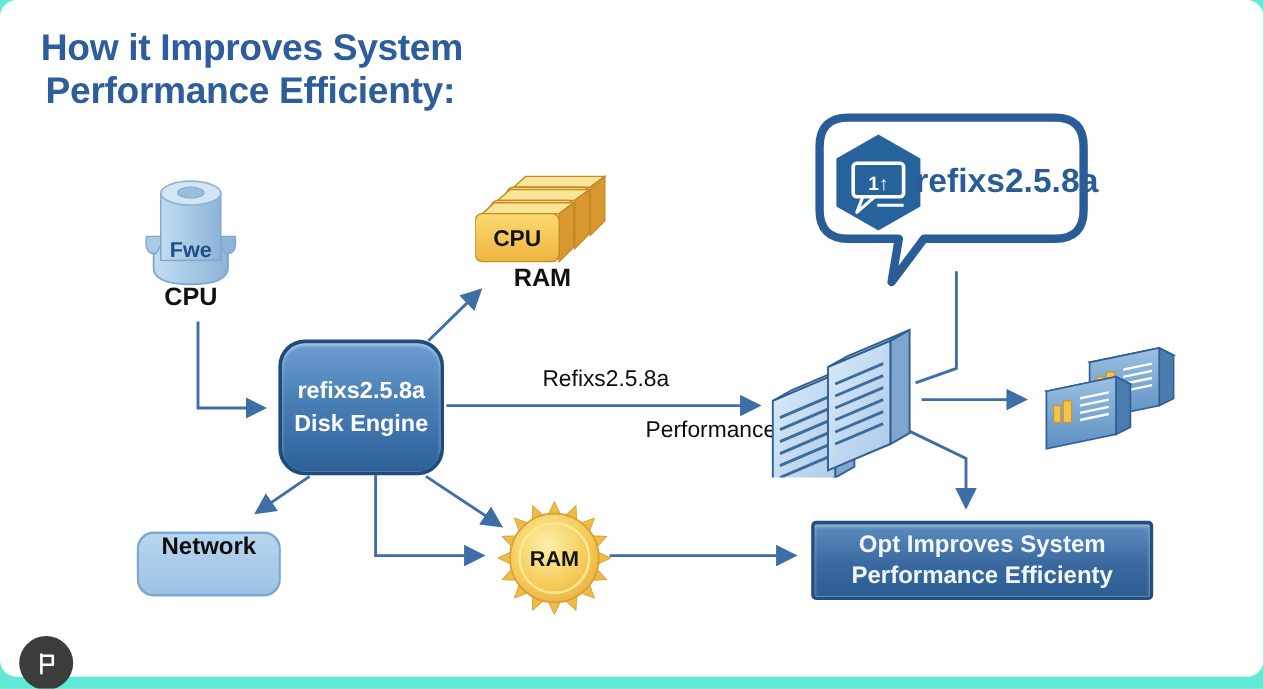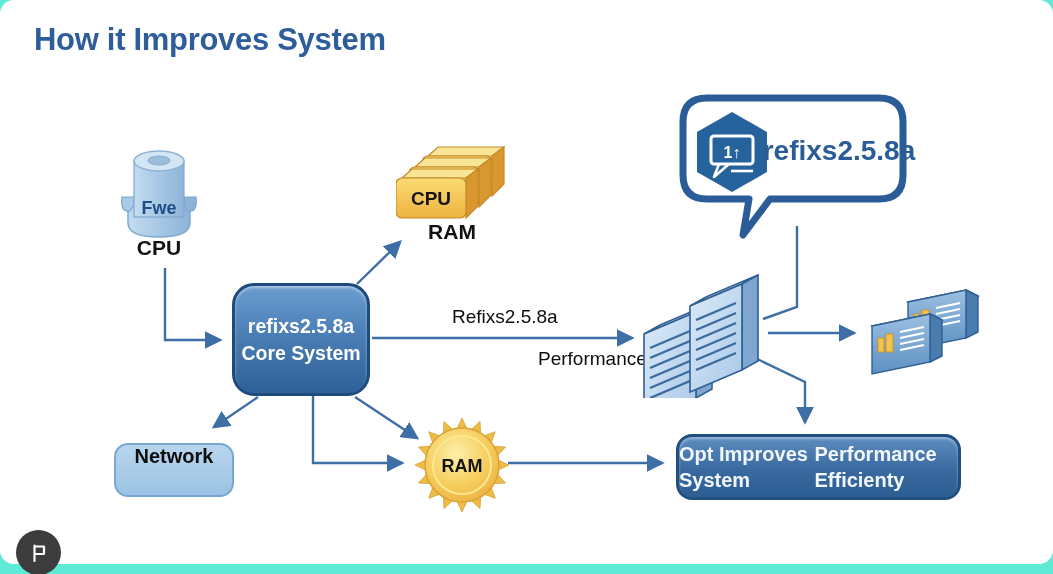--- a/index.html
+++ b/index.html
@@ -12,24 +12,24 @@
   .title{left:34px;top:22px;width:440px;color:#2d5e9b;font-weight:bold;
          font-size:31px;line-height:1.16;letter-spacing:-0.3px;}
   .title .t2{padding-left:4px;}
   .node-label{font-weight:bold;color:#111111;font-size:21px;text-align:center;}
   .edge-label{font-size:19px;color:#0d0d0d;white-space:nowrap;}
   .core-box{left:232px;top:283px;width:138px;height:113px;border-radius:22px;
             background:linear-gradient(180deg,#6b9ccf 0%,#4a7fb6 45%,#2e6098 100%);
             border:3px solid #1d4b7c;color:#ffffff;font-weight:bold;font-size:19.5px;
             display:flex;flex-direction:column;align-items:center;justify-content:center;
             line-height:1.35;box-shadow:inset 0 2px 3px rgba(255,255,255,.45);}
-  .opt-box{left:676px;top:434px;width:285px;height:66px;border-radius:16px;
+  .opt-box{left:676px;top:434px;width:285px;height:66px;border-radius:4px;
            background:linear-gradient(180deg,#5d8cbe 0%,#39699f 55%,#2c5e93 100%);
            border:3px solid #214f80;color:#f2f7fc;font-weight:bold;font-size:20px;
-           display:flex;flex-direction:row;align-items:center;justify-content:center;
+           display:flex;flex-direction:column;align-items:center;justify-content:center;
            line-height:1.3;box-shadow:inset 0 2px 3px rgba(255,255,255,.4);}
   .network-box{left:114px;top:443px;width:120px;height:54px;border-radius:14px;
            background:linear-gradient(180deg,#b8d5ee 0%,#9cc3e4 100%);
            border:2px solid #79a8d2;color:#0d0d0d;font-weight:bold;font-size:20px;
            display:flex;justify-content:center;}
   .bubble-wrap{left:673px;top:92px;width:250px;height:150px;}
   .flag-btn{left:16px;top:530px;width:45px;height:45px;border-radius:50%;
             background:#3c3c3c;display:flex;align-items:center;justify-content:center;
             cursor:pointer;}
 </style>
@@ -54,20 +54,21 @@
       <path d="M753,357 L805,382 V422" marker-end="url(#ah)"></path>
       <path d="M258,397 L214,427" marker-end="url(#ah)"></path>
       <path d="M313,396 V463 H402" marker-end="url(#ah)"></path>
       <path d="M355,397 L417,438" marker-end="url(#ah)"></path>
       <path d="M508,463 H662" marker-end="url(#ah)"></path>
     </g>
   </svg>
 
   <div class="abs title">
     <div class="t1">How it Improves System</div>
+    <div class="t2">Performance Efficienty:</div>
   </div>
 
   <svg class="abs" style="left:120px;top:147px;" width="78" height="100" viewBox="0 0 78 100">
     <defs>
       <linearGradient id="cylg" x1="0" y1="0" x2="1" y2="0">
         <stop offset="0%" stop-color="#c4dcf0"></stop>
           <stop offset="45%" stop-color="#a9cae6"></stop>
         <stop offset="100%" stop-color="#8db3d7"></stop>
       </linearGradient>
     </defs>
@@ -104,21 +105,21 @@
         <path d="M70,12 L82,3 L82,40 L70,52 Z" fill="#d9972f"></path>
         <rect x="0" y="12" width="70" height="40" rx="6" fill="url(#boxg)"></rect>
         <text x="35" y="39" text-anchor="middle" font-size="19" font-weight="bold" fill="#141414" stroke="none">CPU</text>
       </g>
     </g>
   </svg>
   <div class="abs node-label" style="left:396px;top:220px;width:112px;">RAM</div>
 
   <div class="abs core-box">
     <div>refixs2.5.8a</div>
-    <div>Core System</div>
+    <div>Disk Engine</div>
   </div>
 
   <div class="abs edge-label" style="left:452px;top:306px;">Refixs2.5.8a</div>
   <div class="abs edge-label" style="left:538px;top:348px;">Performance</div>
 
   <svg class="abs" style="left:640px;top:268px;" width="130" height="130" viewBox="0 0 130 130">
     <defs>
       <linearGradient id="slabg" x1="0" y1="0" x2="1" y2="1">
         <stop offset="0%" stop-color="#dcebf8"></stop>
           <stop offset="100%" stop-color="#a8c8e8"></stop>

